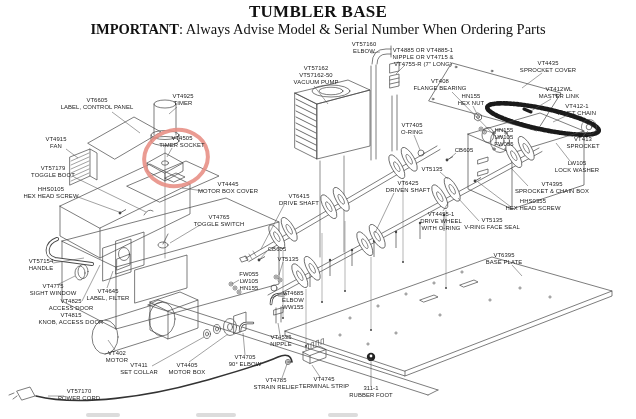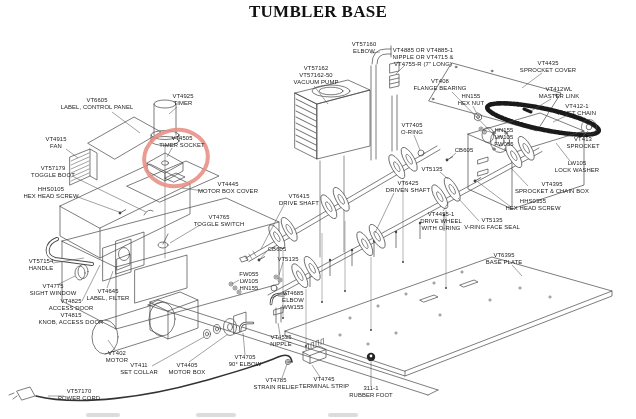--- a/index.html
+++ b/index.html
@@ -16,20 +16,21 @@
   .lbl{position:absolute;transform:translate(-50%,-50%);
        font:5.9px/1.18 "Liberation Sans",sans-serif;color:#222;
        white-space:pre-line;text-align:center;letter-spacing:.1px;}
   .smudge{position:absolute;height:4px;background:#9a9a9a;opacity:.35;border-radius:2px;}
 </style>
 </head>
 <body>
 
 <div class="stage">
   <div class="title">TUMBLER BASE</div>
+  <div class="subtitle"><span class="b">IMPORTANT</span><span>: Always Advise Model &amp; Serial Number When Ordering Parts</span></div>
 
   <svg class="canvas" viewBox="0 0 636 419">
     <g fill="none" stroke="#454545" stroke-width="0.7" stroke-linejoin="round" stroke-linecap="round">
 
       <path d="M88,143 L134,117 L161,132 L115,159 Z"></path>
 
       <path d="M60,206 L150,164 L190,184 L100,228 Z M60,206 L60,236 L100,258 L190,214 L190,184 M100,228 L100,258"></path>
 
       <path d="M70,157 L90,149 L90,176 L70,185 Z M90,149 L97,153 L97,180 L90,176"></path>
       <path stroke-width="0.5" d="M71,161 L89,153 M71,165 L89,157 M71,169 L89,161 M71,173 L89,165 M71,177 L89,169 M71,181 L89,173"></path>

